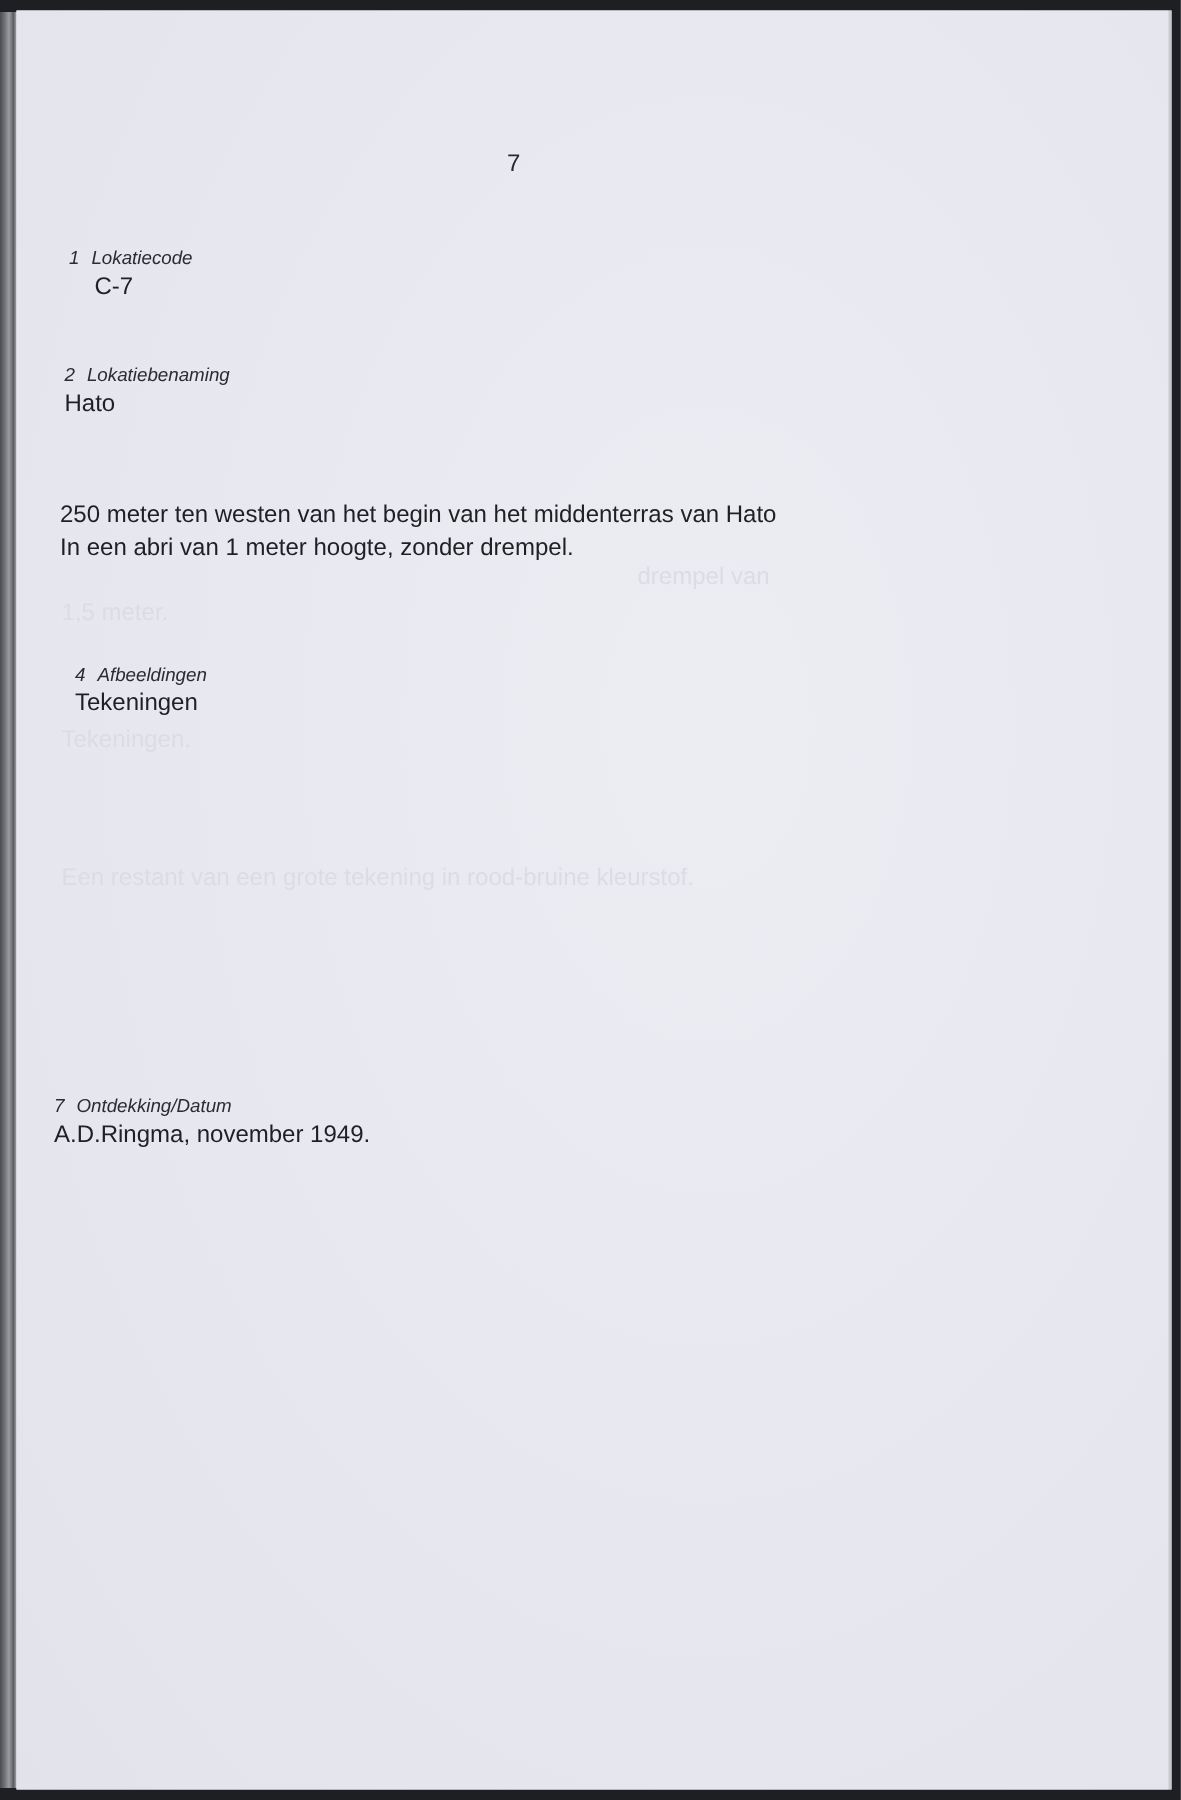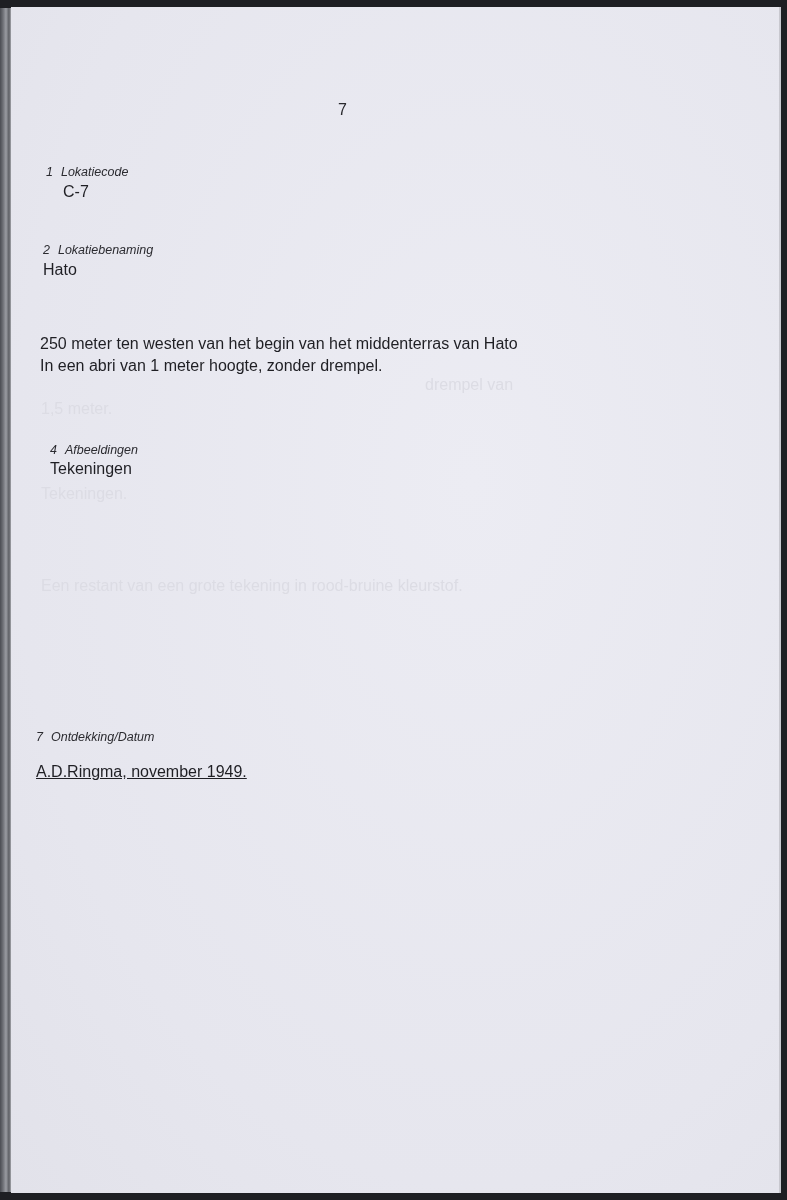--- a/index.html
+++ b/index.html
@@ -111,17 +111,17 @@
       </div>
       <div class="value" style="margin-top:1px;">Tekeningen</div>
     </div>
 
 
 
     <div class="section" style="left:25px; top:723px;">
       <div class="label">
         <span class="num">7</span><span>Ontdekking/Datum</span>
       </div>
-      <div class="value" style="margin-top:17px;text-decoration:underline;">A.D.Ringma, november 1949.</div>
+      <div class="value" style="margin-top:2px;">A.D.Ringma, november 1949.</div>
     </div>
 
   </div>
 </div>
 
 </body></html>

